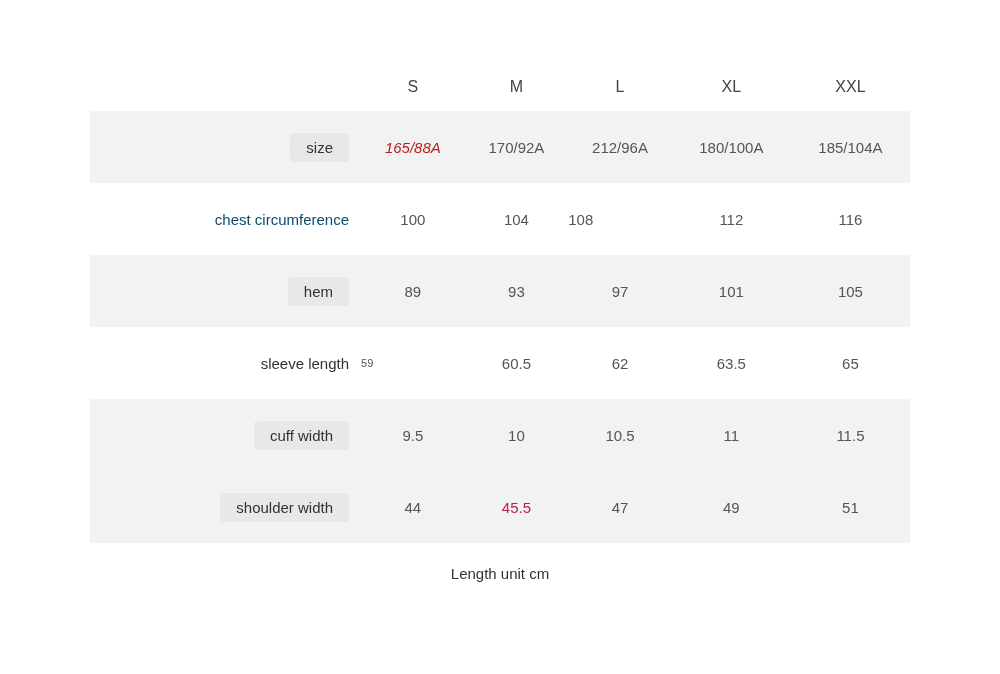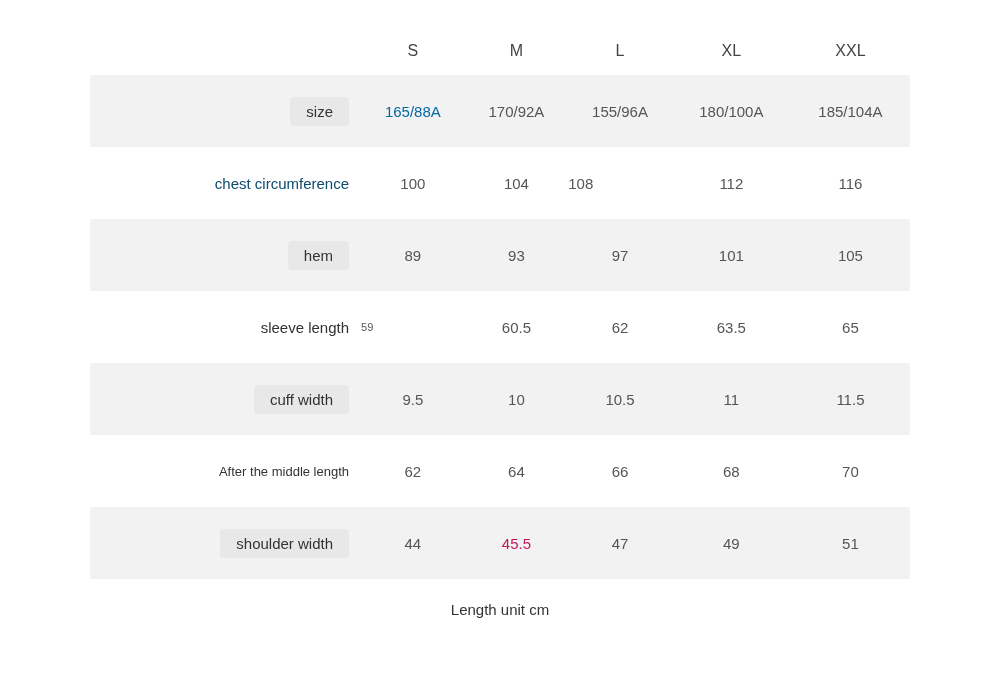--- a/index.html
+++ b/index.html
@@ -103,23 +103,23 @@
         <th>S</th>
         <th>M</th>
         <th>L</th>
         <th>XL</th>
         <th>XXL</th>
       </tr>
     </thead>
     <tbody id="table-body">
     <tr class="shaded-row">
           <td class="row-label" style="text-align: right; padding-right: 12px; font-weight: 400; font-size: 15px; color: rgb(51, 51, 51); white-space: nowrap;"><span class="label-pill" style="background: rgb(232, 232, 232);">size</span></td>
-          <td style="text-align: center; font-size: 15px; color: #0369a1;">165/88A</td>
+          <td style="text-align: center; font-size: 15px; color: #b91c1c; font-style: italic;">165/88A</td>
           <td style="text-align: center; font-size: 15px; color: rgb(85, 85, 85);">170/92A</td>
-          <td style="text-align: center; font-size: 15px; color: rgb(85, 85, 85);">155/96A</td>
+          <td style="text-align: center; font-size: 15px; color: rgb(85, 85, 85);">212/96A</td>
           <td style="text-align: center; font-size: 15px; color: rgb(85, 85, 85);">180/100A</td>
           <td style="text-align: center; font-size: 15px; color: rgb(85, 85, 85);">185/104A</td>
         </tr>
         <tr class="plain-row">
           <td class="row-label" style="text-align: right; padding-right: 12px; font-weight: 400; font-size: 15px; color: #0c4a6e; white-space: nowrap;">chest circumference</td>
           <td style="text-align: center; font-size: 15px; color: rgb(85, 85, 85);">100</td>
           <td style="text-align: center; font-size: 15px; color: rgb(85, 85, 85);">104</td>
           <td style="text-align: left; font-size: 15px; color: rgb(85, 85, 85);">108</td>
           <td style="text-align: center; font-size: 15px; color: rgb(85, 85, 85);">112</td>
           <td style="text-align: center; font-size: 15px; color: rgb(85, 85, 85);">116</td>
@@ -141,28 +141,20 @@
           <td style="text-align: center; font-size: 15px; color: rgb(85, 85, 85);">65</td>
         </tr>
         <tr class="shaded-row">
           <td class="row-label" style="text-align: right; padding-right: 12px; font-weight: 400; font-size: 15px; color: rgb(51, 51, 51); white-space: nowrap;"><span class="label-pill" style="background: rgb(232, 232, 232);">cuff width</span></td>
           <td style="text-align: center; font-size: 15px; color: rgb(85, 85, 85);">9.5</td>
           <td style="text-align: center; font-size: 15px; color: rgb(85, 85, 85);">10</td>
           <td style="text-align: center; font-size: 15px; color: rgb(85, 85, 85);">10.5</td>
           <td style="text-align: center; font-size: 15px; color: rgb(85, 85, 85);">11</td>
           <td style="text-align: center; font-size: 15px; color: rgb(85, 85, 85);">11.5</td>
         </tr>
-        <tr class="plain-row">
-          <td class="row-label" style="text-align: right; padding-right: 12px; font-weight: 400; font-size: 13px; color: rgb(51, 51, 51); white-space: nowrap;">After the middle length</td>
-          <td style="text-align: center; font-size: 15px; color: rgb(85, 85, 85);">62</td>
-          <td style="text-align: center; font-size: 15px; color: rgb(85, 85, 85);">64</td>
-          <td style="text-align: center; font-size: 15px; color: rgb(85, 85, 85);">66</td>
-          <td style="text-align: center; font-size: 15px; color: rgb(85, 85, 85);">68</td>
-          <td style="text-align: center; font-size: 15px; color: rgb(85, 85, 85);">70</td>
-        </tr>
         <tr class="shaded-row">
           <td class="row-label" style="text-align: right; padding-right: 12px; font-weight: 400; font-size: 15px; color: rgb(51, 51, 51); white-space: nowrap;"><span class="label-pill" style="background: rgb(232, 232, 232);">shoulder width</span></td>
           <td style="text-align: center; font-size: 15px; color: rgb(85, 85, 85);">44</td>
           <td style="text-align: center; font-size: 15px; color: #be185d;">45.5</td>
           <td style="text-align: center; font-size: 15px; color: rgb(85, 85, 85);">47</td>
           <td style="text-align: center; font-size: 15px; color: rgb(85, 85, 85);">49</td>
           <td style="text-align: center; font-size: 15px; color: rgb(85, 85, 85);">51</td>
         </tr>
       </tbody>
     <tfoot>

